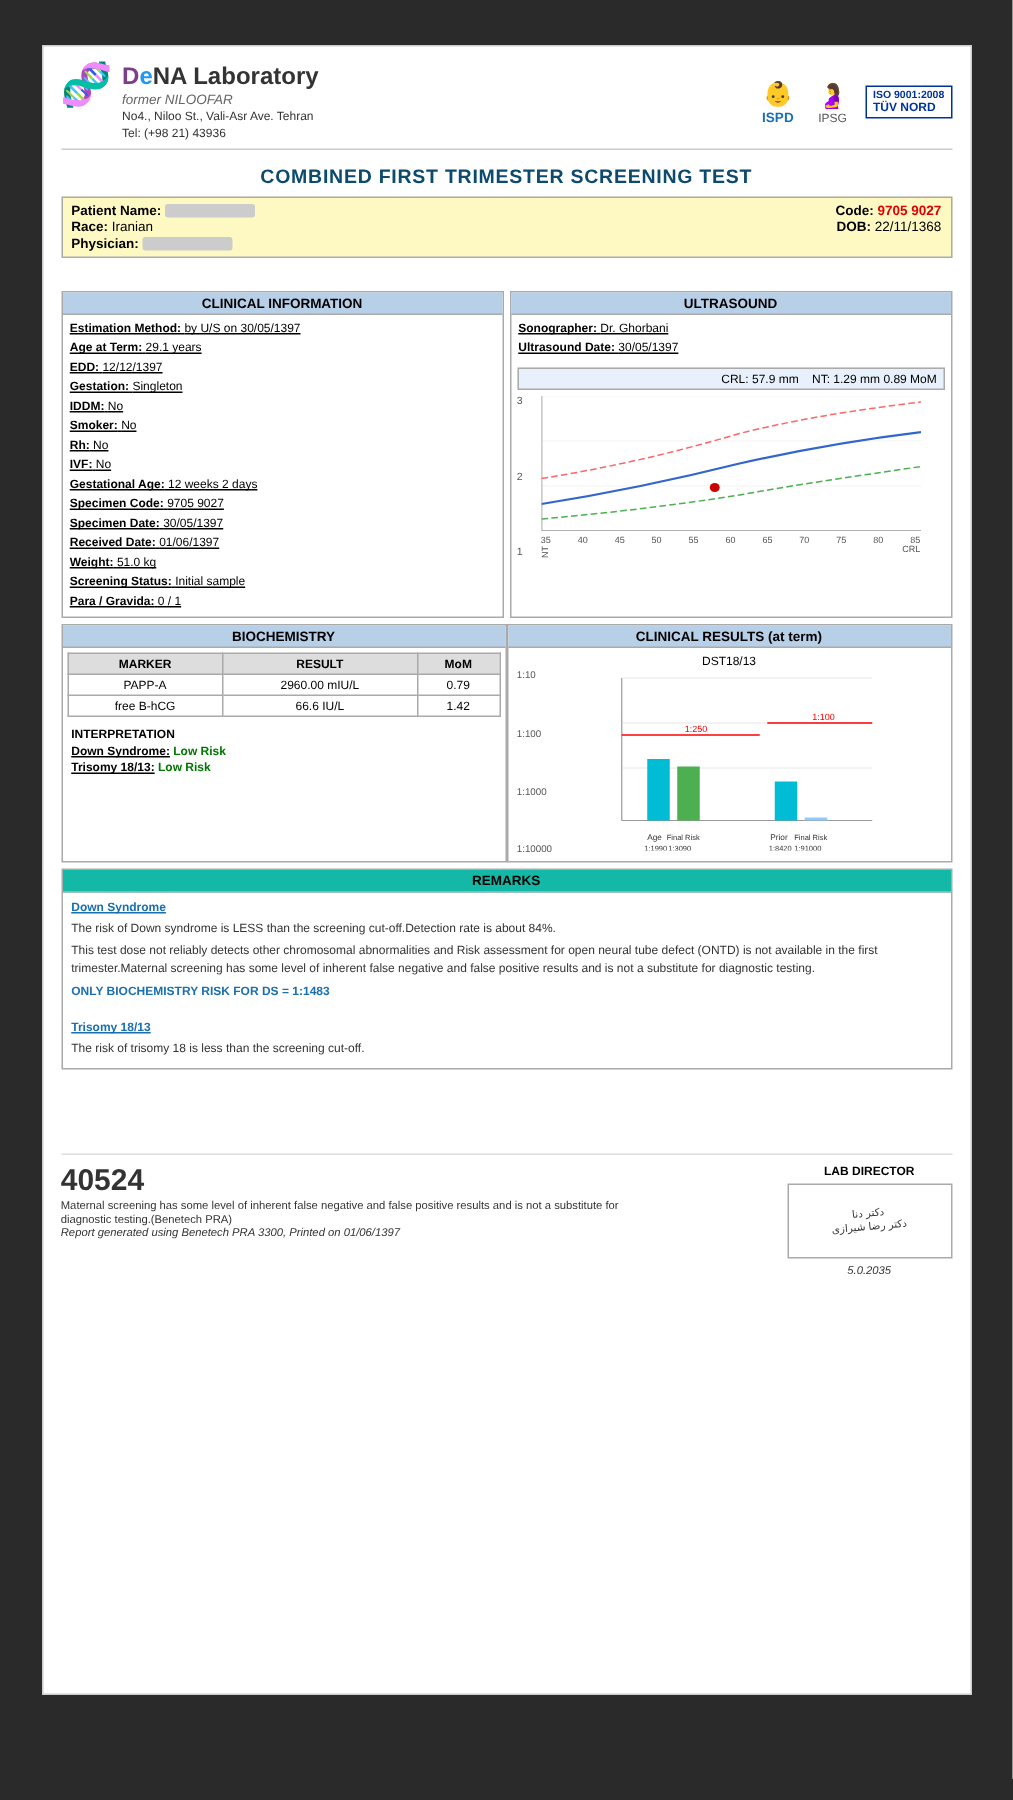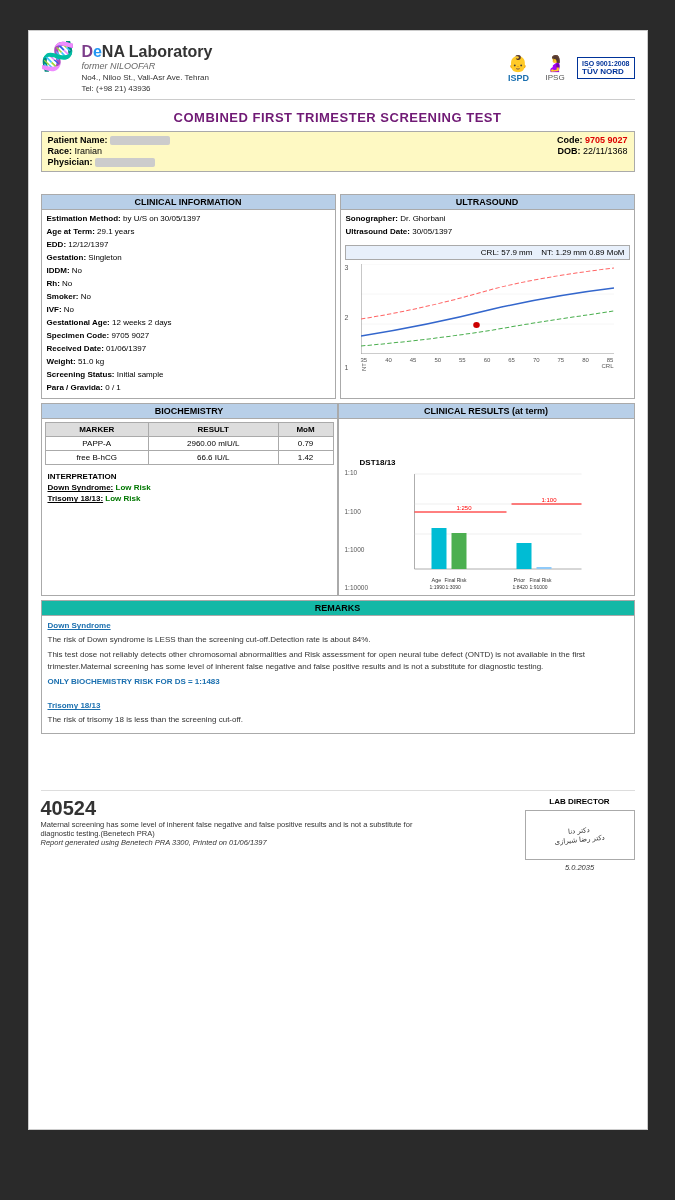--- a/index.html
+++ b/index.html
@@ -79,21 +79,21 @@
       padding: 2px 4px;
       font-size: 8px;
       color: #003399;
       font-weight: bold;
     }
     
     .report-title {
       text-align: center;
       font-size: 13px;
       font-weight: bold;
-      color: #701a75;
+      color: #0c4a6e;
       margin: 8px 0 6px 0;
       letter-spacing: 0.5px;
     }
     
     .patient-bar {
       display: flex;
       justify-content: space-between;
       border: 1px solid #aaa;
       padding: 3px 6px;
       background: #fef9c3;
@@ -122,21 +122,21 @@
       font-weight: bold;
       font-size: 9px;
       padding: 2px;
       border-bottom: 1px solid #aaa;
     }
     .section-content {
       padding: 3px 5px;
       font-size: 8px;
       line-height: 1.5;
     }
-    .section-content .field { margin-bottom: 1px; }
+    .section-content .field { margin-bottom: 1px; text-decoration: underline; }
     .section-content .label { font-weight: bold; }
     
     .ultrasound-box {}
     .us-values {
       background: #e8f0fb;
       border: 1px solid #aaa;
       padding: 2px 4px;
       margin: 3px 4px;
       font-size: 8px;
       text-align: right;
@@ -360,25 +360,26 @@
   <div class="two-col">
 
     <div class="section-box">
       <div class="section-header">CLINICAL INFORMATION</div>
       <div class="section-content">
         <div class="field"><span class="label">Estimation Method:</span> <span>by U/S on 30/05/1397</span></div>
         <div class="field"><span class="label">Age at Term:</span> <span>29.1 years</span></div>
         <div class="field"><span class="label">EDD:</span> <span>12/12/1397</span></div>
         <div class="field"><span class="label">Gestation:</span> <span>Singleton</span></div>
         <div class="field"><span class="label">IDDM:</span> <span>No</span></div>
+        <div class="field"><span class="label">Smoker:</span> <span>No</span></div>
         <div class="field"><span class="label">Rh:</span> <span>No</span></div>
-        <div class="field"><span class="label">Smoker:</span> <span>No</span></div>
         <div class="field"><span class="label">IVF:</span> <span>No</span></div>
         <div class="field"><span class="label">Gestational Age:</span> <span>12 weeks 2 days</span></div>
         <div class="field"><span class="label">Specimen Code:</span> <span>9705 9027</span></div>
+        <div class="field"><span class="label">Specimen Date:</span> <span>30/05/1397</span></div>
         <div class="field"><span class="label">Received Date:</span> <span>01/06/1397</span></div>
         <div class="field"><span class="label">Weight:</span> <span>51.0 kg</span></div>
         <div class="field"><span class="label">Screening Status:</span> <span>Initial sample</span></div>
         <div class="field"><span class="label">Para / Gravida:</span> <span>0 / 1</span></div>
       </div>
     </div>
 
     <div class="section-box ultrasound-box">
       <div class="section-header">ULTRASOUND</div>
       <div class="section-content">
@@ -475,21 +476,21 @@
           <span class="syndrome">Trisomy 18/13:</span>
           <span class="low-risk">Low Risk</span>
         </div>
       </div>
     </div>
 
     <div class="clinical-box">
       <div class="section-header">CLINICAL RESULTS (at term)</div>
       <div style="padding: 4px 6px; position: relative;">
 
-        <div style="display:flex; justify-content:flex-start; font-size:8px; font-weight:bold; margin-bottom:2px; padding: 0 15px; margin-top: 35px;">
+        <div style="display:flex; justify-content:center; font-size:8px; font-weight:normal; margin-bottom:2px; padding: 0 15px;">
           <span>DS</span>
           <span>T18/13</span>
         </div>
 
         <div style="position:relative;">
           
           <div style="position:absolute; left:0; top:0; bottom:0; display:flex; flex-direction:column; justify-content:space-between; font-size:6.5px; color:#555; z-index:2;">
             <span>1:10</span>
             <span>1:100</span>
             <span>1:1000</span>

